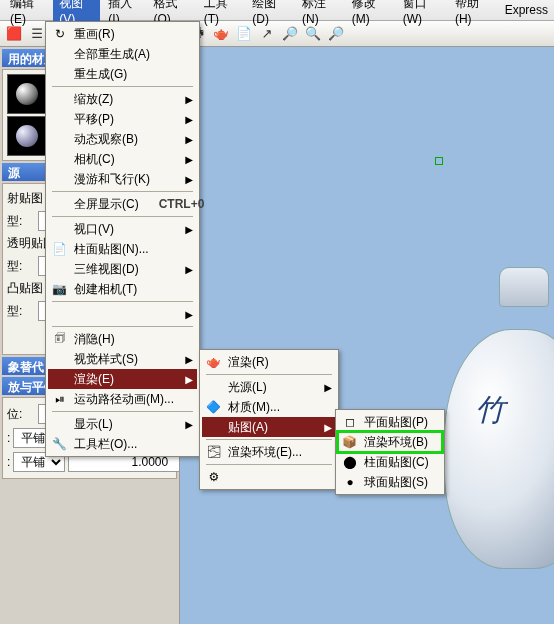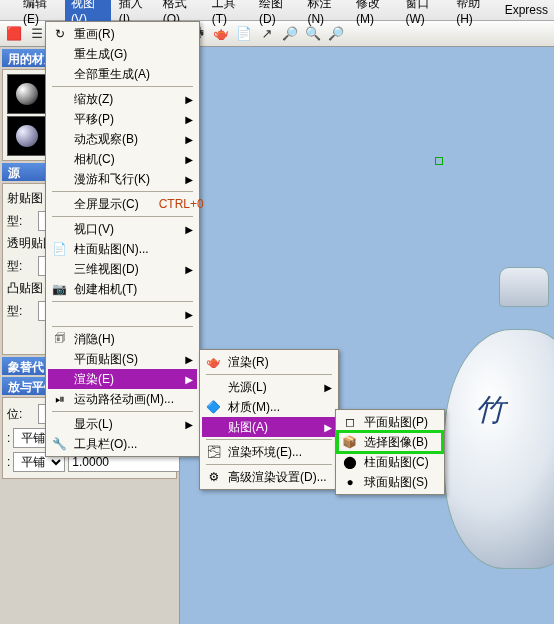--- a/index.html
+++ b/index.html
@@ -1,51 +1,51 @@
 <!DOCTYPE html>
 <html><head>
 <meta charset="utf-8">
 <style>
 * { margin: 0; padding: 0; box-sizing: border-box; font-family: "SimSun", "Microsoft YaHei", sans-serif; font-size: 12px; }
 body { width: 554px; height: 624px; background: #d4d0c8; overflow: hidden; position: relative; }
 
-.menubar { height: 21px; background: linear-gradient(#f2f2f2,#e6e6e6); border-bottom: 1px solid #aaa; display: flex; align-items: center; padding-left: 17px; gap: 2px; }
+.menubar { height: 21px; background: linear-gradient(#f2f2f2,#e6e6e6); border-bottom: 1px solid #aaa; display: flex; align-items: center; padding-left: 4px; gap: 2px; }
 .menubar .item { padding: 2px 6px; cursor: default; }
 .menubar .item.active { background: #3568c3; color: #fff; }
 
 .toolbar { height: 26px; background: linear-gradient(#fdfdfd,#e1e0d9); border-bottom: 1px solid #999; display: flex; align-items: center; padding-left: 4px; gap: 3px; }
 .tbtn { width: 20px; height: 20px; border: 1px solid transparent; display: flex; align-items: center; justify-content: center; font-size: 13px; color: #333; }
 
 .main { position: absolute; left: 0; top: 47px; right: 0; bottom: 0; display: flex; }
 .sidebar { width: 180px; background: #d4d0c8; border-right: 1px solid #999; display: flex; flex-direction: column; padding: 2px; gap: 2px; overflow: hidden; }
 .panel-hdr { height: 18px; background: linear-gradient(#5a8fe0,#3a6ac2); color: #fff; font-weight: bold; padding: 2px 6px; }
 .panel-body { background: #f2f1ea; border: 1px solid #b0a090; padding: 4px; }
 .thumbs { display: flex; flex-wrap: wrap; gap: 2px; }
 .thumb { width: 40px; height: 40px; background: #000; border: 1px solid #555; position: relative; overflow: hidden; }
 .thumb::after { content:""; position:absolute; left:8px; top:8px; width:22px; height:22px; border-radius:50%; background: radial-gradient(circle at 30% 30%, #fff,#777 60%,#000); }
 .thumb.img::after { background: radial-gradient(circle at 30% 30%, #eef,#88a 60%,#445); }
 .row { display:flex; align-items:center; gap:3px; padding:2px 0; }
 .row label { width:28px; }
-.row select, .row input { flex: 1; height: 20px; border: 1px solid #999; background: #fff; padding: 1px 3px; }
+.row select, .row input { flex: 1; height: 20px; border: 1px solid #999; background: #fff; padding: 1px 3px; text-align: center; }
 .btn { display:inline-block; padding:2px 10px; border:1px solid #888; background:linear-gradient(#fff,#ddd); }
 
 .canvas { flex:1; background: #9cbde0; position: relative; overflow:hidden; }
 .marker { position:absolute; left:255px; top:110px; width:8px; height:8px; border:1px solid #0a0; }
 .vase { position:absolute; right:-50px; top:250px; width:160px; height:260px; }
 .vase-body { width:150px; height:240px; background: radial-gradient(ellipse at 30% 30%, #fff,#dfe6ee 45%,#a5b3c5 80%); border-radius: 45% 45% 40% 40%; position:relative; border:1px solid #8aa; }
 .vase-neck { width:50px; height:40px; background:linear-gradient(#e8edf4,#b8c2d0); border-radius:10px 10px 4px 4px; margin:0 auto -8px; border:1px solid #8aa; position:relative; top:-30px; }
 .vase-art { position:absolute; left:30px; top:60px; color:#24437a; font-size:30px; font-family:"KaiTi",cursive; font-style:italic; }
 
 
 .menu { position:absolute; background:#f7f6f0; border:1px solid #8a867b; box-shadow:2px 2px 4px rgba(0,0,0,.3); padding:2px; z-index:10; }
 .menu .mitem { display:flex; align-items:center; padding:3px 20px 3px 26px; position:relative; white-space:nowrap; height:20px; }
 .menu .mitem .ic { position:absolute; left:4px; width:16px; text-align:center; font-size:12px; }
-.menu .mitem .kbd { margin-left:20px; color:#c2410c; }
+.menu .mitem .kbd { margin-left:20px; color:#404040;font-weight:bold; }
 .menu .mitem .arrow { position:absolute; right:4px; font-size:10px; }
-.menu .mitem.hl { background:#a21caf; color:#fff; }
+.menu .mitem.hl { background:#7f1d1d; color:#fff; }
 .menu .sep { height:1px; background:#b0ab9d; margin:2px 4px; }
 
 .menu1 { left: 45px; top: 21px; width: 155px; }
 .menu2 { left: 199px; top: 349px; width: 140px; }
 .menu3 { left: 335px; top: 409px; width: 110px; }
 </style>
 </head>
 <body>
 
 <div class="menubar">
@@ -152,24 +152,24 @@
     </div>
   </div>
 </div>
 
 <div class="menu menu1" id="menu1">
     <div class="mitem">
       <span class="ic">↻</span>
       <span>重画(R)</span>
     </div>
     <div class="mitem">
+      <span>全部重生成(A)</span>
+    </div>
+    <div class="mitem">
       <span>重生成(G)</span>
-    </div>
-    <div class="mitem">
-      <span>全部重生成(A)</span>
     </div>
     <div class="sep"></div>
     <div class="mitem">
       <span>缩放(Z)</span>
       <span class="arrow">▶</span>
     </div>
     <div class="mitem">
       <span>平移(P)</span>
       <span class="arrow">▶</span>
     </div>
@@ -210,21 +210,21 @@
     <div class="sep"></div>
     <div class="mitem">
       <span class="arrow">▶</span>
     </div>
     <div class="sep"></div>
     <div class="mitem">
       <span class="ic">🗊</span>
       <span>消隐(H)</span>
     </div>
     <div class="mitem">
-      <span>平面贴图(S)</span>
+      <span>视觉样式(S)</span>
       <span class="arrow">▶</span>
     </div>
     <div class="mitem hl">
       <span>渲染(E)</span>
       <span class="arrow">▶</span>
     </div>
     <div class="mitem">
       <span class="ic">⏯</span>
       <span>运动路径动画(M)...</span>
     </div>
@@ -257,31 +257,30 @@
       <span class="arrow">▶</span>
     </div>
     <div class="sep"></div>
     <div class="mitem">
       <span class="ic">🌫</span>
       <span>渲染环境(E)...</span>
     </div>
     <div class="sep"></div>
     <div class="mitem">
       <span class="ic">⚙</span>
-      <span>高级渲染设置(D)...</span>
     </div>
   </div>
 <div class="menu menu3" id="menu3">
     <div class="mitem">
       <span class="ic">◻</span>
       <span>平面贴图(P)</span>
     </div>
     <div class="mitem" style="outline: rgb(25, 211, 25) solid 3px; outline-offset: -1px;">
       <span class="ic">📦</span>
-      <span>选择图像(B)</span>
+      <span>渲染环境(B)</span>
     </div>
     <div class="mitem">
       <span class="ic">⬤</span>
       <span>柱面贴图(C)</span>
     </div>
     <div class="mitem">
       <span class="ic">●</span>
       <span>球面贴图(S)</span>
     </div>
   </div>

